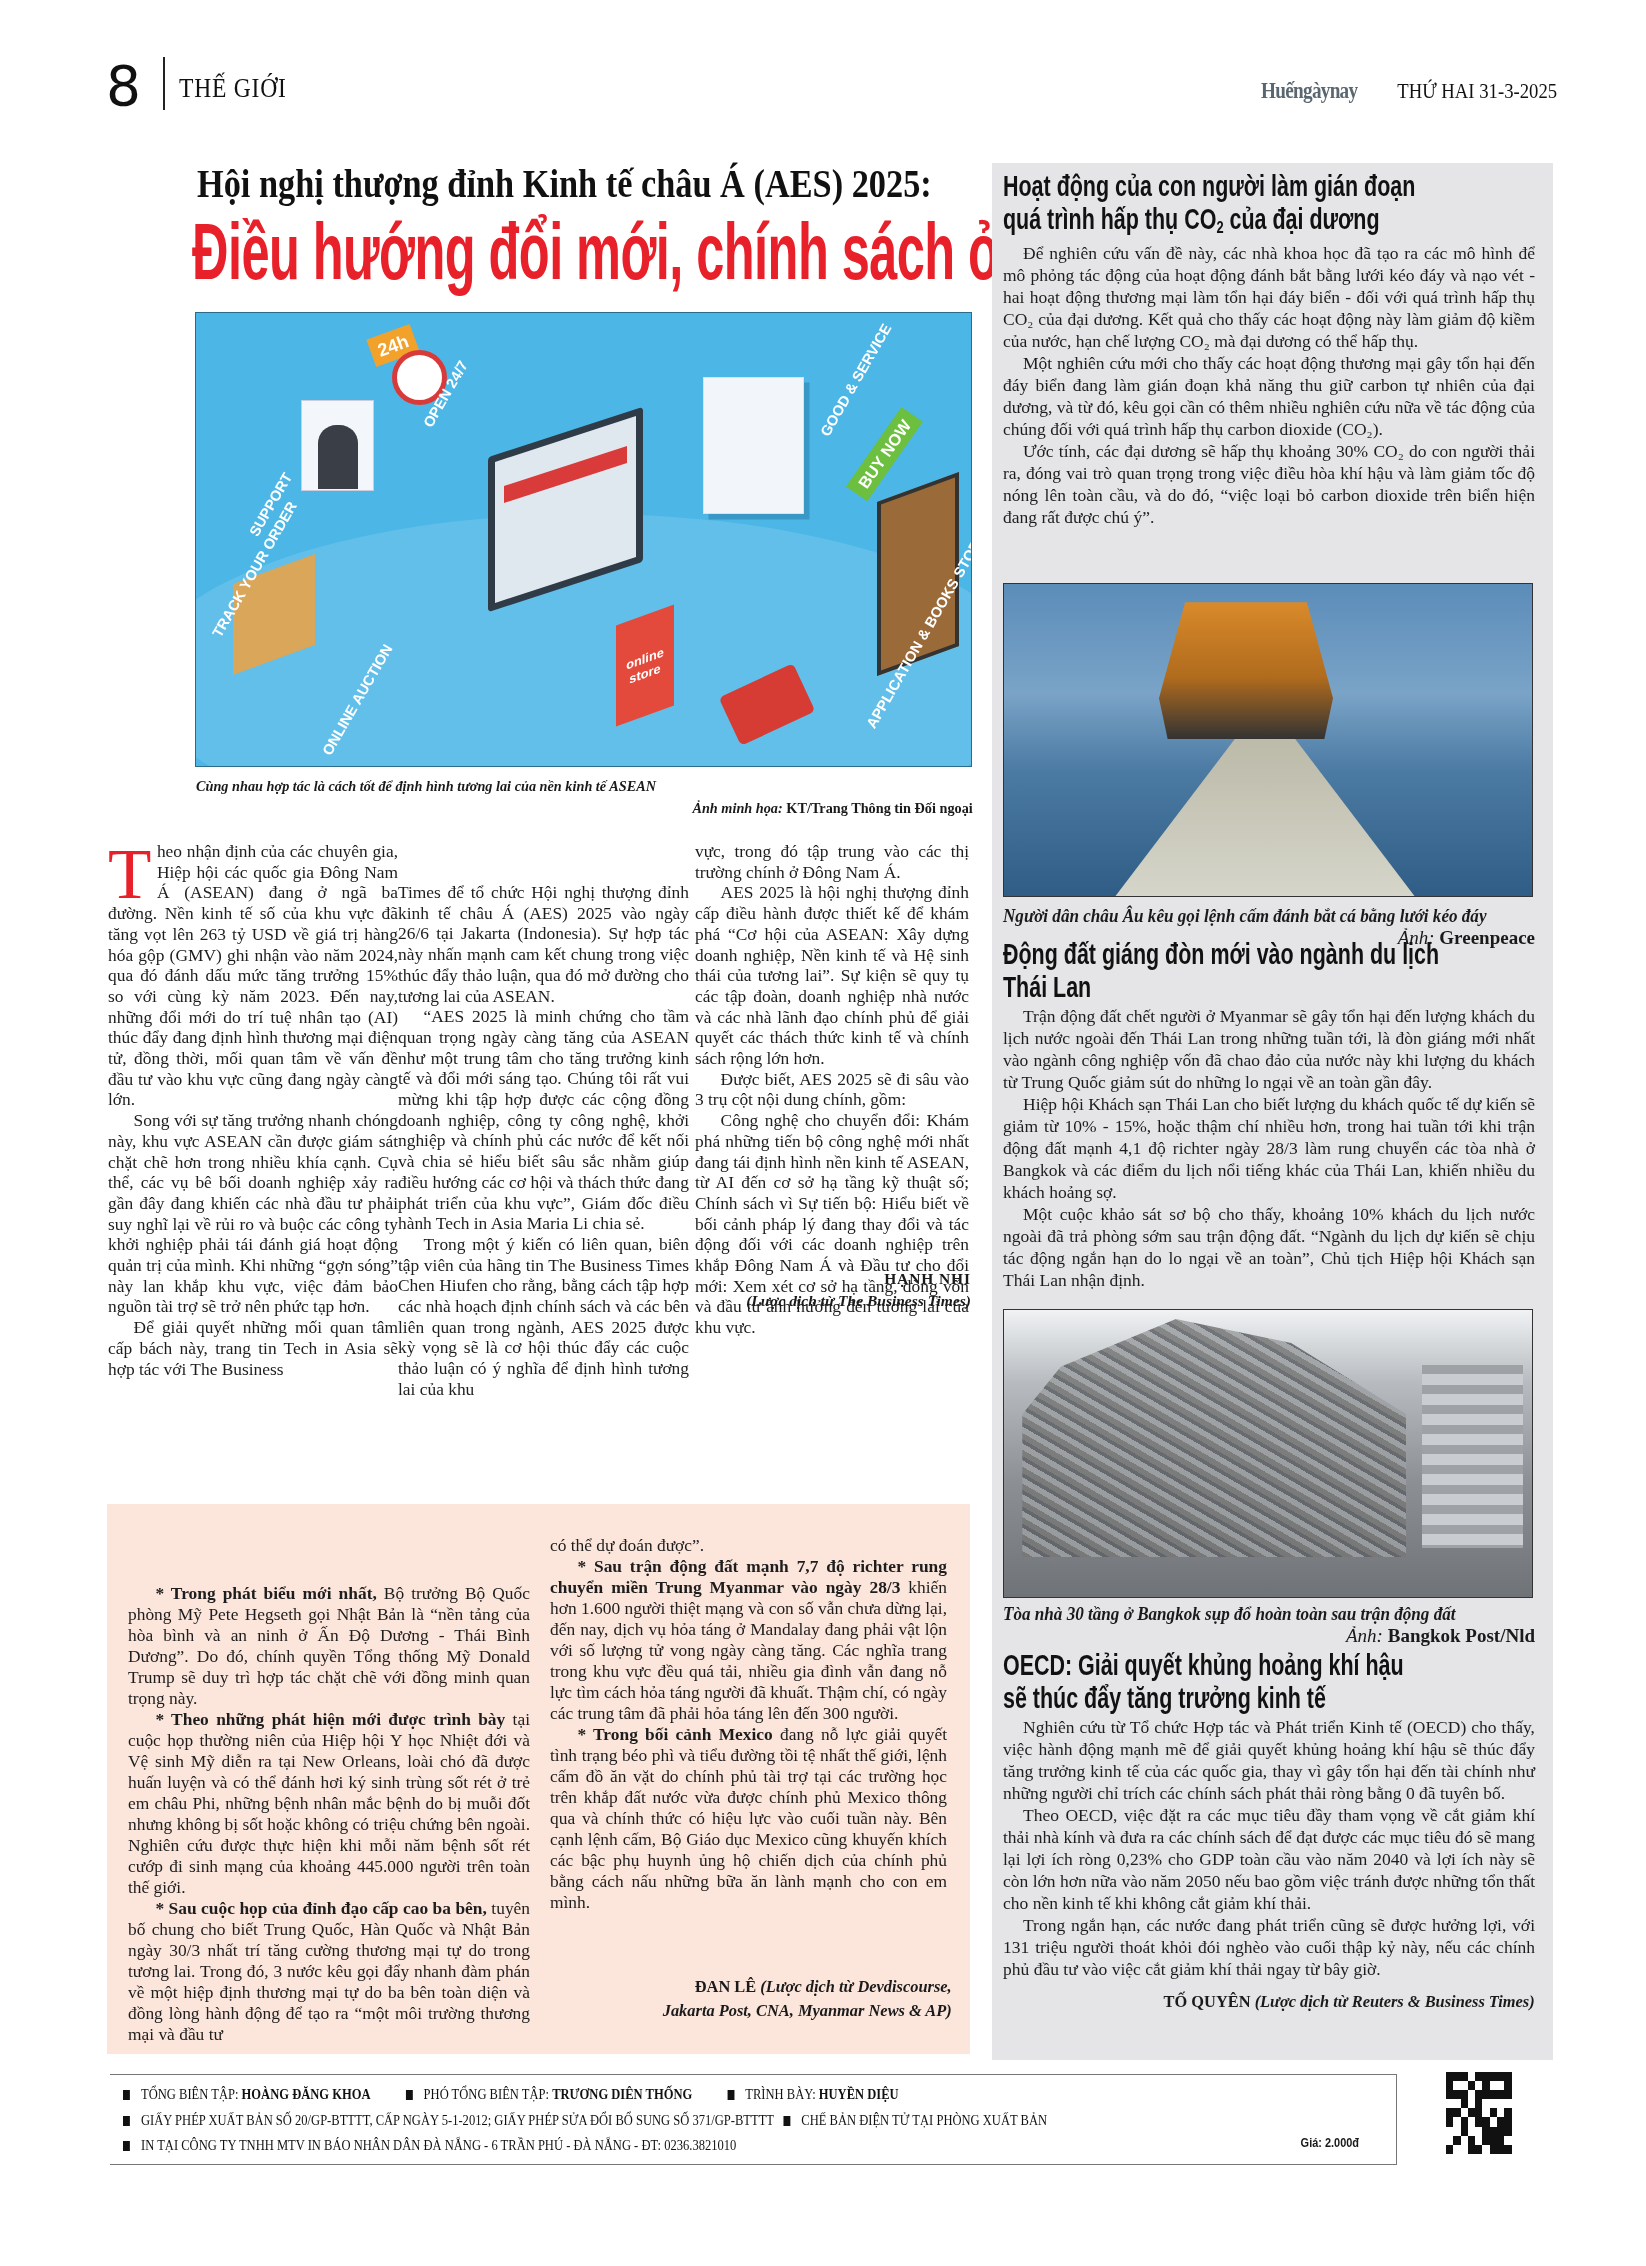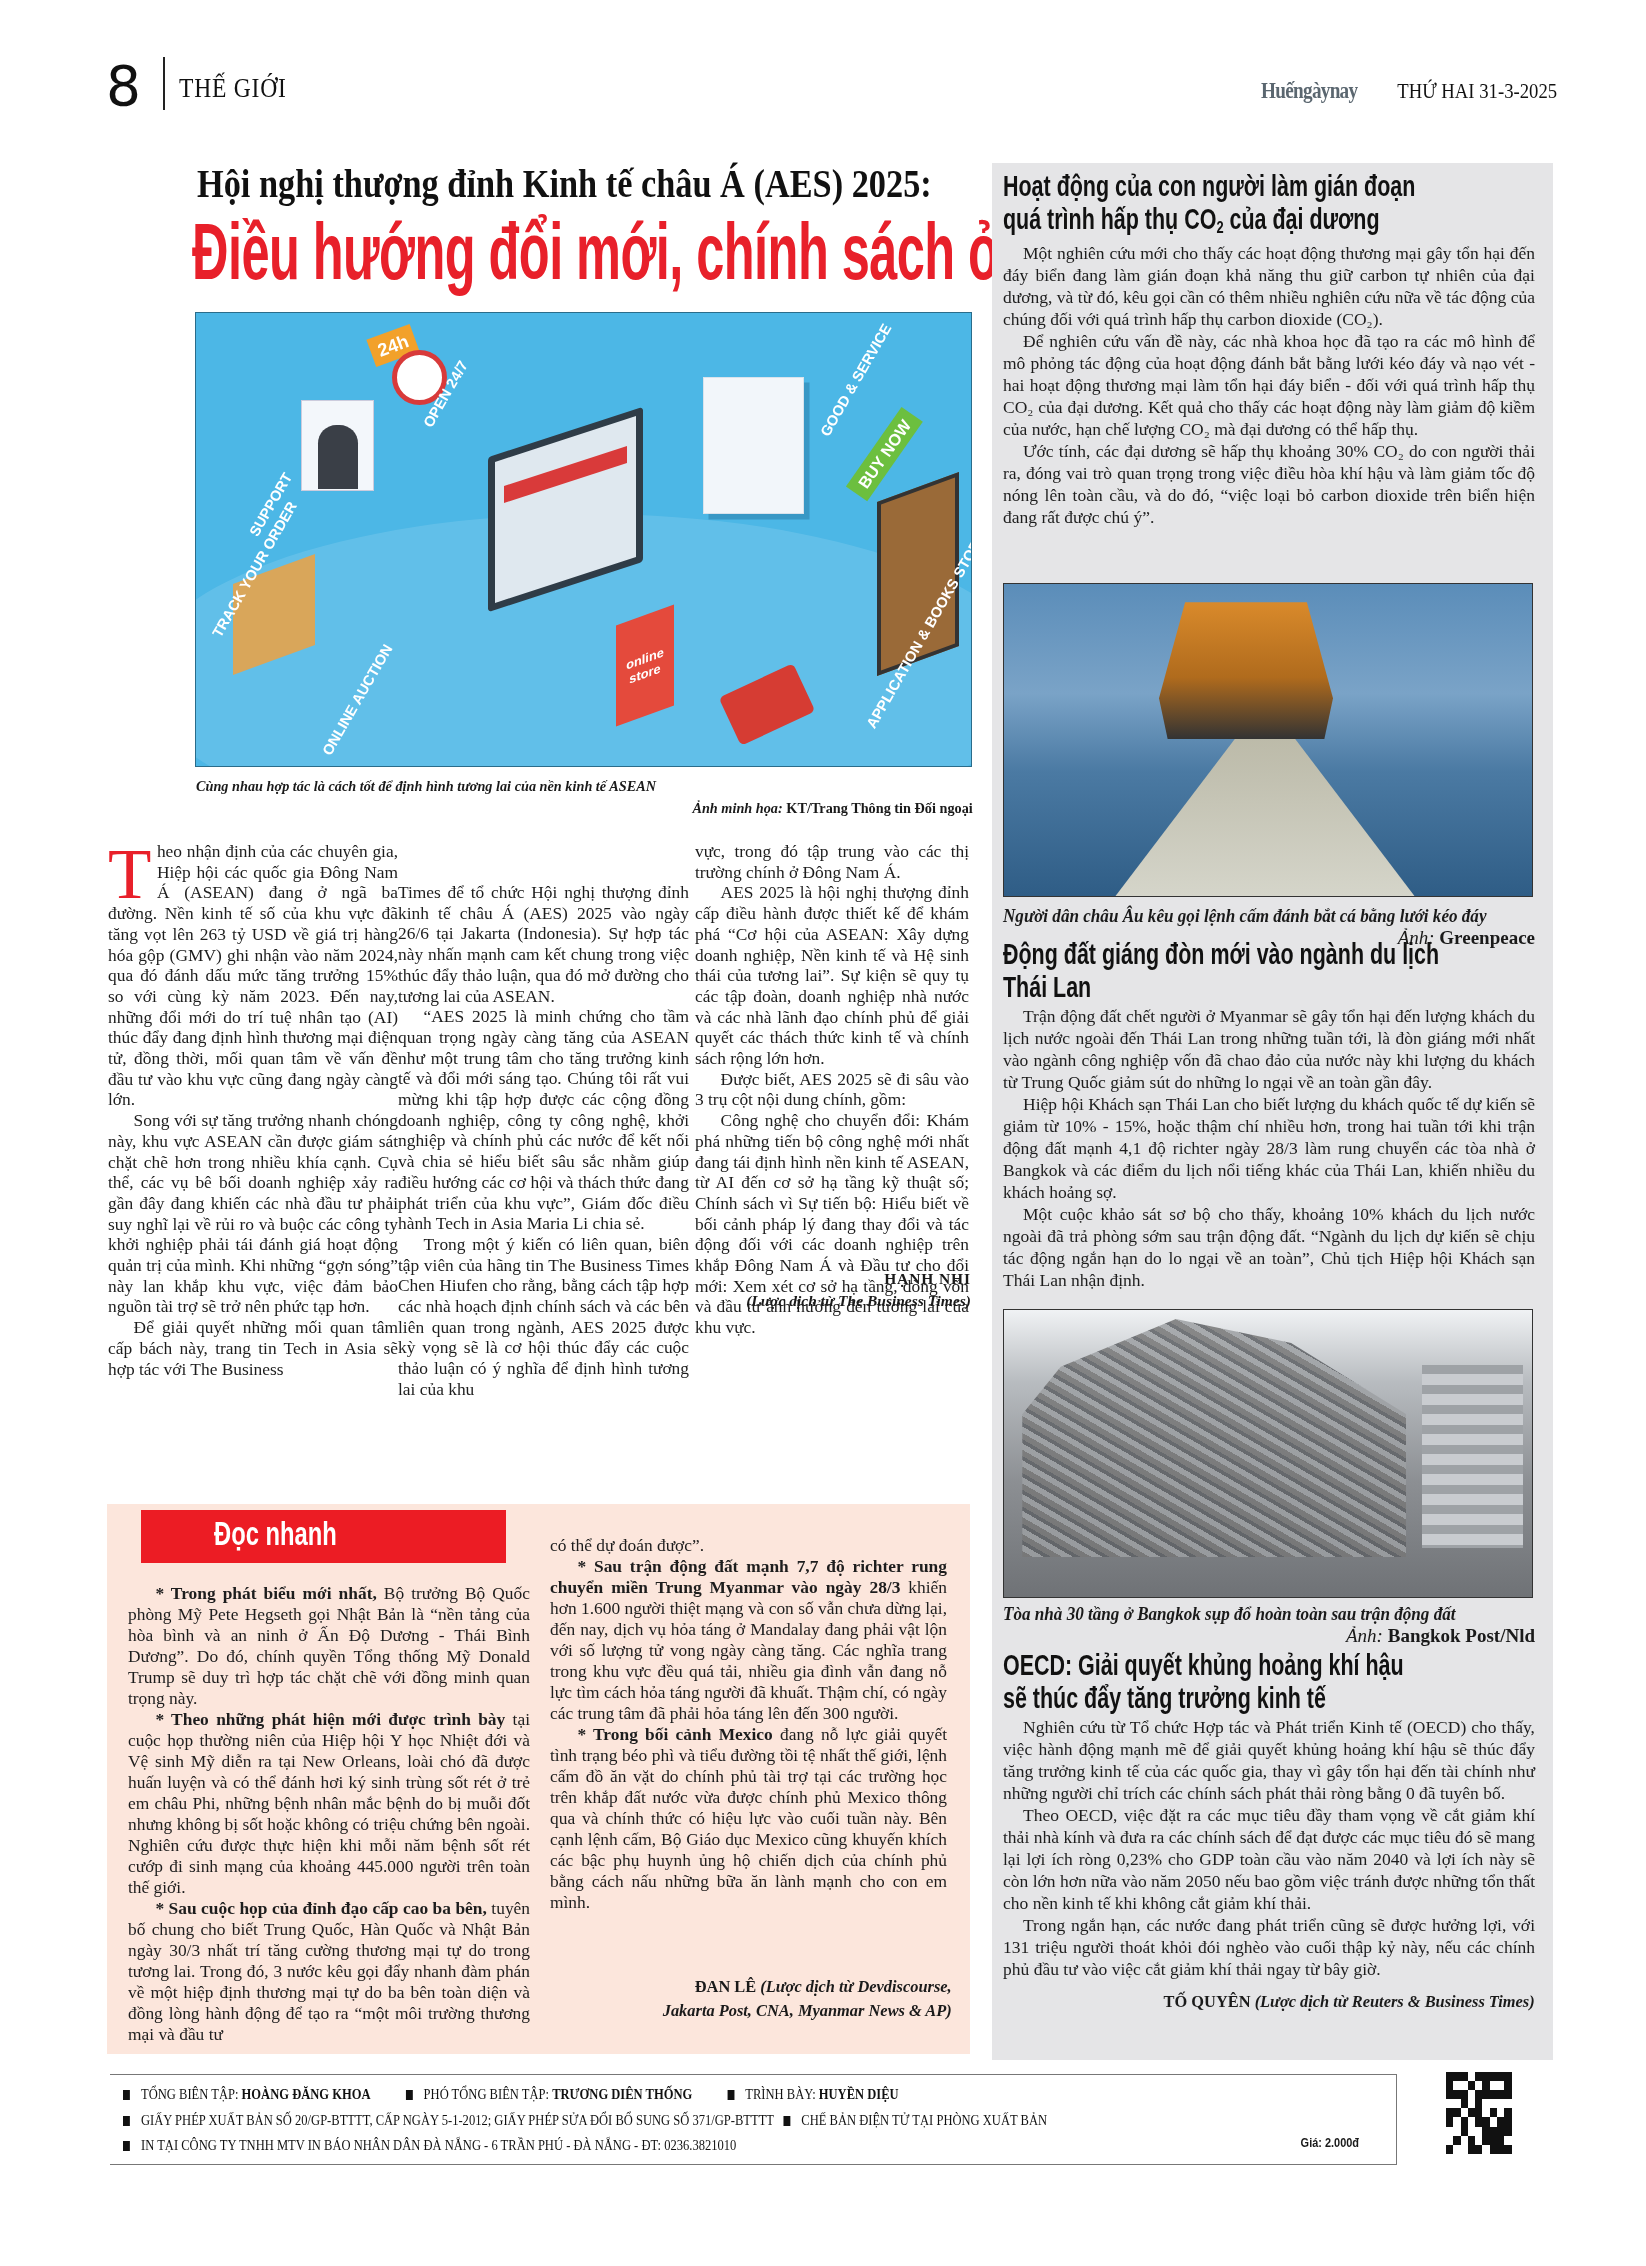--- a/index.html
+++ b/index.html
@@ -149,23 +149,20 @@
   <p>AES 2025 là hội nghị thượng đỉnh cấp điều hành được thiết kế để khám phá “Cơ hội của ASEAN: Xây dựng doanh nghiệp, Nền kinh tế và Hệ sinh thái của tương lai”. Sự kiện sẽ quy tụ các tập đoàn, doanh nghiệp nhà nước và các nhà lãnh đạo chính phủ để giải quyết các thách thức kinh tế và chính sách rộng lớn hơn.</p>
   <p>Được biết, AES 2025 sẽ đi sâu vào 3 trụ cột nội dung chính, gồm:</p>
   <p>Công nghệ cho chuyển đổi: Khám phá những tiến bộ công nghệ mới nhất đang tái định hình nền kinh tế ASEAN, từ AI đến cơ sở hạ tầng kỹ thuật số; Chính sách vì Sự tiến bộ: Hiểu biết về bối cảnh pháp lý đang thay đổi và tác động đối với các doanh nghiệp trên khắp Đông Nam Á và Đầu tư cho đổi mới: Xem xét cơ sở hạ tầng, dòng vốn và đầu tư ảnh hưởng đến tương lai của khu vực.</p>
 </div>
 <div class="byline-main">
   <div class="author">HẠNH NHI</div>
   <div class="src">(Lược dịch từ The Business Times)</div>
 </div>
 
 <div class="quick">
-  <div class="quick-title">
-    <span>Đọc nhanh</span>
-  </div>
   <div class="q-col q1">
     <p><b>* Trong phát biểu mới nhất,</b><span> Bộ trưởng Bộ Quốc phòng Mỹ Pete Hegseth gọi Nhật Bản là “nền tảng của hòa bình và an ninh ở Ấn Độ Dương - Thái Bình Dương”. Do đó, chính quyền Tổng thống Mỹ Donald Trump sẽ duy trì hợp tác chặt chẽ với đồng minh quan trọng này.</span></p>
     <p><b>* Theo những phát hiện mới được trình bày</b><span> tại cuộc họp thường niên của Hiệp hội Y học Nhiệt đới và Vệ sinh Mỹ diễn ra tại New Orleans, loài chó đã được huấn luyện và có thể đánh hơi ký sinh trùng sốt rét ở trẻ em châu Phi, những bệnh nhân mắc bệnh do bị muỗi đốt nhưng không bị sốt hoặc không có triệu chứng bên ngoài. Nghiên cứu được thực hiện khi mỗi năm bệnh sốt rét cướp đi sinh mạng của khoảng 445.000 người trên toàn thế giới.</span></p>
     <p><b>* Sau cuộc họp của đỉnh đạo cấp cao ba bên,</b><span> tuyên bố chung cho biết Trung Quốc, Hàn Quốc và Nhật Bản ngày 30/3 nhất trí tăng cường thương mại tự do trong tương lai. Trong đó, 3 nước kêu gọi đẩy nhanh đàm phán về một hiệp định thương mại tự do ba bên toàn diện và đồng lòng hành động để tạo ra “một môi trường thương mại và đầu tư</span></p>
   </div>
   <div class="q-col q2">
     <p class="cont">có thể dự đoán được”.</p>
     <p><b>* Sau trận động đất mạnh 7,7 độ richter rung chuyển miền Trung Myanmar vào ngày 28/3</b><span> khiến hơn 1.600 người thiệt mạng và con số vẫn chưa dừng lại, đến nay, dịch vụ hỏa táng ở Mandalay đang phải vật lộn với số lượng tử vong ngày càng tăng. Các nghĩa trang trong khu vực đều quá tải, nhiều gia đình vẫn đang nỗ lực tìm cách hỏa táng người đã khuất. Thậm chí, có ngày các trung tâm đã phải hỏa táng lên đến 300 người.</span></p>
     <p><b>* Trong bối cảnh Mexico</b><span> đang nỗ lực giải quyết tình trạng béo phì và tiểu đường tồi tệ nhất thế giới, lệnh cấm đồ ăn vặt do chính phủ tài trợ tại các trường học trên khắp đất nước vừa được chính phủ Mexico thông qua và chính thức có hiệu lực vào cuối tuần này. Bên cạnh lệnh cấm, Bộ Giáo dục Mexico cũng khuyến khích các bậc phụ huynh ủng hộ chiến dịch của chính phủ bằng cách nấu những bữa ăn lành mạnh cho con em mình.</span></p>
   </div>
@@ -175,22 +172,22 @@
   </div>
 </div>
 
 <div class="side">
 
   <div class="s-head" style="top:7.3px;">
     <div>Hoạt động của con người làm gián đoạn</div>
     <div><span>quá trình hấp thụ CO</span><sub>2</sub><span> của đại dương</span></div>
   </div>
   <div class="s-body" style="top:79px;">
+    <p>Để nghiên cứu vấn đề này, các nhà khoa học đã tạo ra các mô hình để mô phỏng tác động của hoạt động đánh bắt bằng lưới kéo đáy và nạo vét - hai hoạt động thương mại làm tổn hại đáy biển - đối với quá trình hấp thụ CO₂ của đại dương. Kết quả cho thấy các hoạt động này làm giảm độ kiềm của nước, hạn chế lượng CO₂ mà đại dương có thể hấp thụ.</p>
     <p>Một nghiên cứu mới cho thấy các hoạt động thương mại gây tổn hại đến đáy biển đang làm gián đoạn khả năng thu giữ carbon tự nhiên của đại dương, và từ đó, kêu gọi cần có thêm nhiều nghiên cứu nữa về tác động của chúng đối với quá trình hấp thụ carbon dioxide (CO₂).</p>
-    <p>Để nghiên cứu vấn đề này, các nhà khoa học đã tạo ra các mô hình để mô phỏng tác động của hoạt động đánh bắt bằng lưới kéo đáy và nạo vét - hai hoạt động thương mại làm tổn hại đáy biển - đối với quá trình hấp thụ CO₂ của đại dương. Kết quả cho thấy các hoạt động này làm giảm độ kiềm của nước, hạn chế lượng CO₂ mà đại dương có thể hấp thụ.</p>
     <p>Ước tính, các đại dương sẽ hấp thụ khoảng 30% CO₂ do con người thải ra, đóng vai trò quan trọng trong việc điều hòa khí hậu và làm giảm tốc độ nóng lên toàn cầu, và do đó, “việc loại bỏ carbon dioxide trên biển hiện đang rất được chú ý”.</p>
   </div>
   <div class="photo ph-sea">
     <div class="ship"></div>
     <div class="net"></div>
   </div>
   <div class="s-cap" style="top:742px;">
     <span class="c">Người dân châu Âu kêu gọi lệnh cấm đánh bắt cá bằng lưới kéo đáy</span>
     <span class="cr"><i>Ảnh:</i> <span>Greenpeace</span></span>
   </div>

